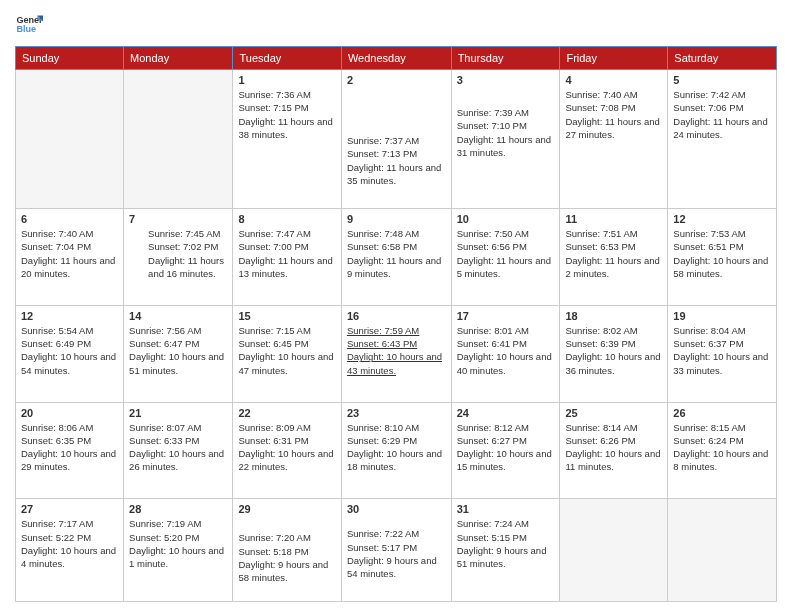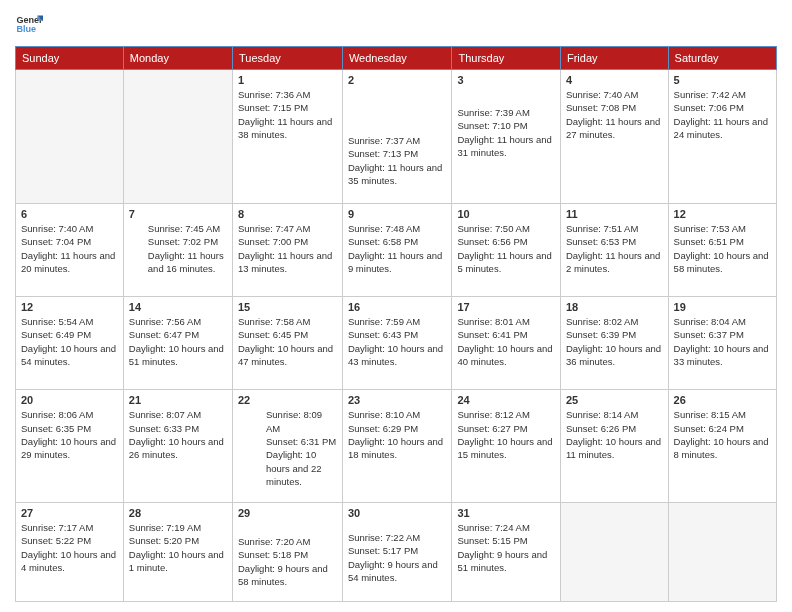--- a/index.html
+++ b/index.html
@@ -203,27 +203,27 @@
 Daylight: 10 hours and 54 minutes.</div>
           </td>
           <td>
             <span class="day-num">14</span>
             <div class="day-info" style="white-space: pre-line;">Sunrise: 7:56 AM
 Sunset: 6:47 PM
 Daylight: 10 hours and 51 minutes.</div>
           </td>
           <td>
             <span class="day-num">15</span>
-            <div class="day-info" style="white-space: pre-line;">Sunrise: 7:58 AM
+            <div class="day-info" style="white-space: pre-line;">Sunrise: 7:15 AM
 Sunset: 6:45 PM
 Daylight: 10 hours and 47 minutes.</div>
           </td>
           <td>
             <span class="day-num">16</span>
-            <div class="day-info" style="white-space: pre-line;">Sunrise: 7:59 AM
+            <div class="day-info" style="white-space: pre-line; text-decoration: underline;">Sunrise: 7:59 AM
 Sunset: 6:43 PM
 Daylight: 10 hours and 43 minutes.</div>
           </td>
           <td>
             <span class="day-num">17</span>
             <div class="day-info" style="white-space: pre-line;">Sunrise: 8:01 AM
 Sunset: 6:41 PM
 Daylight: 10 hours and 40 minutes.</div>
           </td>
           <td>
@@ -247,21 +247,21 @@
 Daylight: 10 hours and 29 minutes.</div>
           </td>
           <td>
             <span class="day-num">21</span>
             <div class="day-info" style="white-space: pre-line;">Sunrise: 8:07 AM
 Sunset: 6:33 PM
 Daylight: 10 hours and 26 minutes.</div>
           </td>
           <td>
             <span class="day-num">22</span>
-            <div class="day-info" style="white-space: pre-line; margin-left: 28px;">Sunrise: 8:09 AM
+            <div class="day-info" style="white-space: pre-line;">Sunrise: 8:09 AM
 Sunset: 6:31 PM
 Daylight: 10 hours and 22 minutes.</div>
           </td>
           <td>
             <span class="day-num">23</span>
             <div class="day-info" style="white-space: pre-line;">Sunrise: 8:10 AM
 Sunset: 6:29 PM
 Daylight: 10 hours and 18 minutes.</div>
           </td>
           <td>

